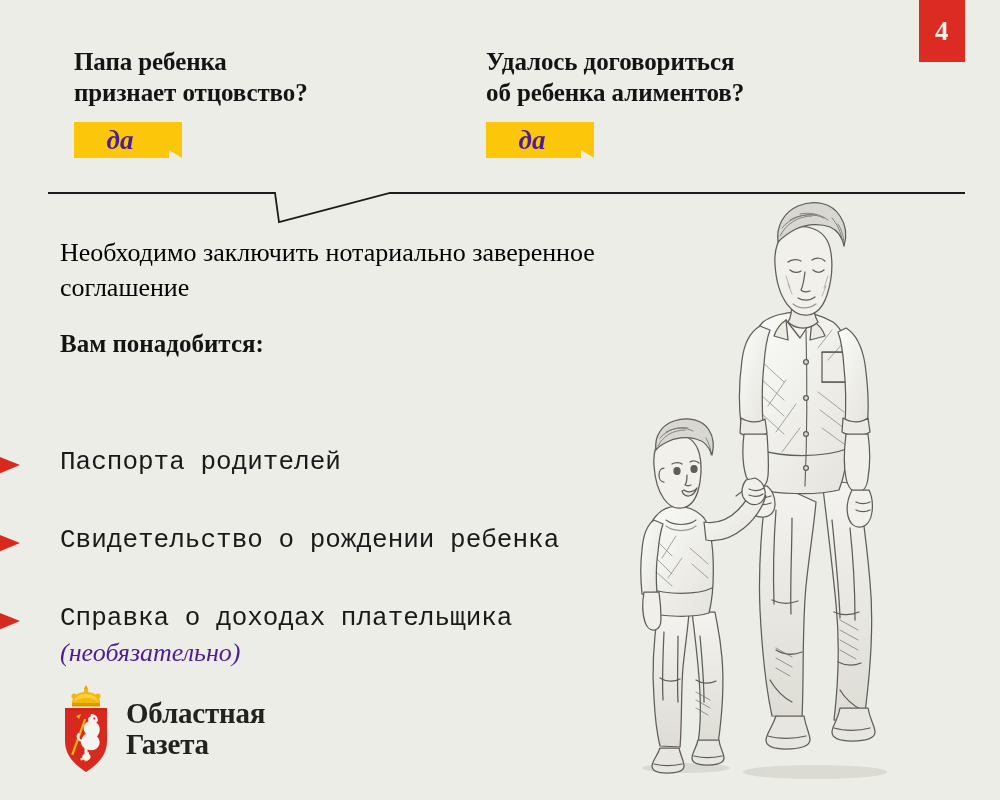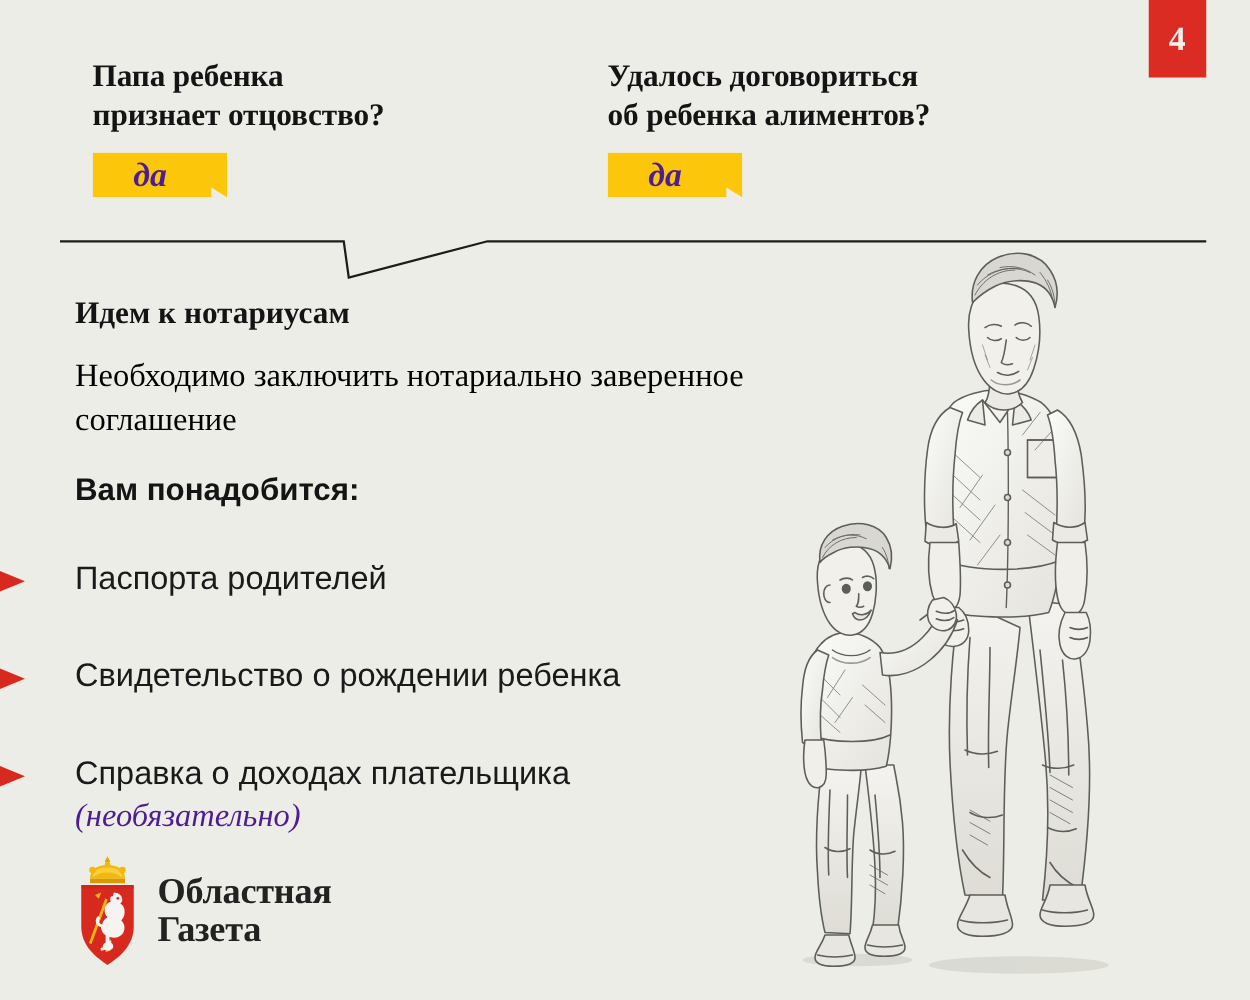--- a/index.html
+++ b/index.html
@@ -121,21 +121,21 @@
   .lead-body {
     font-family: "Liberation Serif", "DejaVu Serif", serif;
     font-weight: 400;
     font-size: 26px;
     line-height: 1.33;
     margin: 0 0 24px 0;
     color: #000000;
     max-width: 610px;
   }
   .needs-head {
-    font-family: Liberation Sans, sans-serif;
+    font-family: Liberation Serif, serif;
     font-weight: 700;
     font-size: 25px;
     line-height: 1.2;
     margin: 0 0 12px 0;
     color: #141414;
   }
 
   
   .doc-list {
     position: absolute;
@@ -157,21 +157,21 @@
   .doc-marker {
     position: absolute;
     left: -12px;
     top: 6px;
     width: 32px;
     height: 26px;
     background: #d8291f;
     clip-path: polygon(0 0, 100% 50%, 0 100%);
   }
   .doc-text {
-    font-family: Liberation Sans, sans-serif;
+    font-family: Liberation Mono, monospace;
     font-weight: 400;
     font-size: 26px;
     line-height: 1.3;
     color: #1a1a1a;
     display: block;
   }
   .doc-note {
     font-family: "Liberation Serif", "DejaVu Serif", serif;
     font-style: italic;
     font-weight: 400;
@@ -242,21 +242,20 @@
       </div>
     </div>
 
   </div>
 
   <svg class="divider" viewBox="0 0 1000 48">
     <path d="M48 11 L275 11 L279 40 L390 11 L965 11" fill="none" stroke="#1c1c1c" stroke-width="1.8" stroke-linejoin="miter"></path>
   </svg>
 
   <div class="body-block">
-    <h2 class="lead-head">Идем к нотариусам</h2>
     <p class="lead-body">Необходимо заключить нотариально заверенное соглашение</p>
     <h3 class="needs-head">Вам понадобится:</h3>
   </div>
 
   <ul class="doc-list">
 
     <li class="doc-item">
       <span class="doc-marker"></span>
       <span class="doc-text">Паспорта родителей</span>
     </li>

